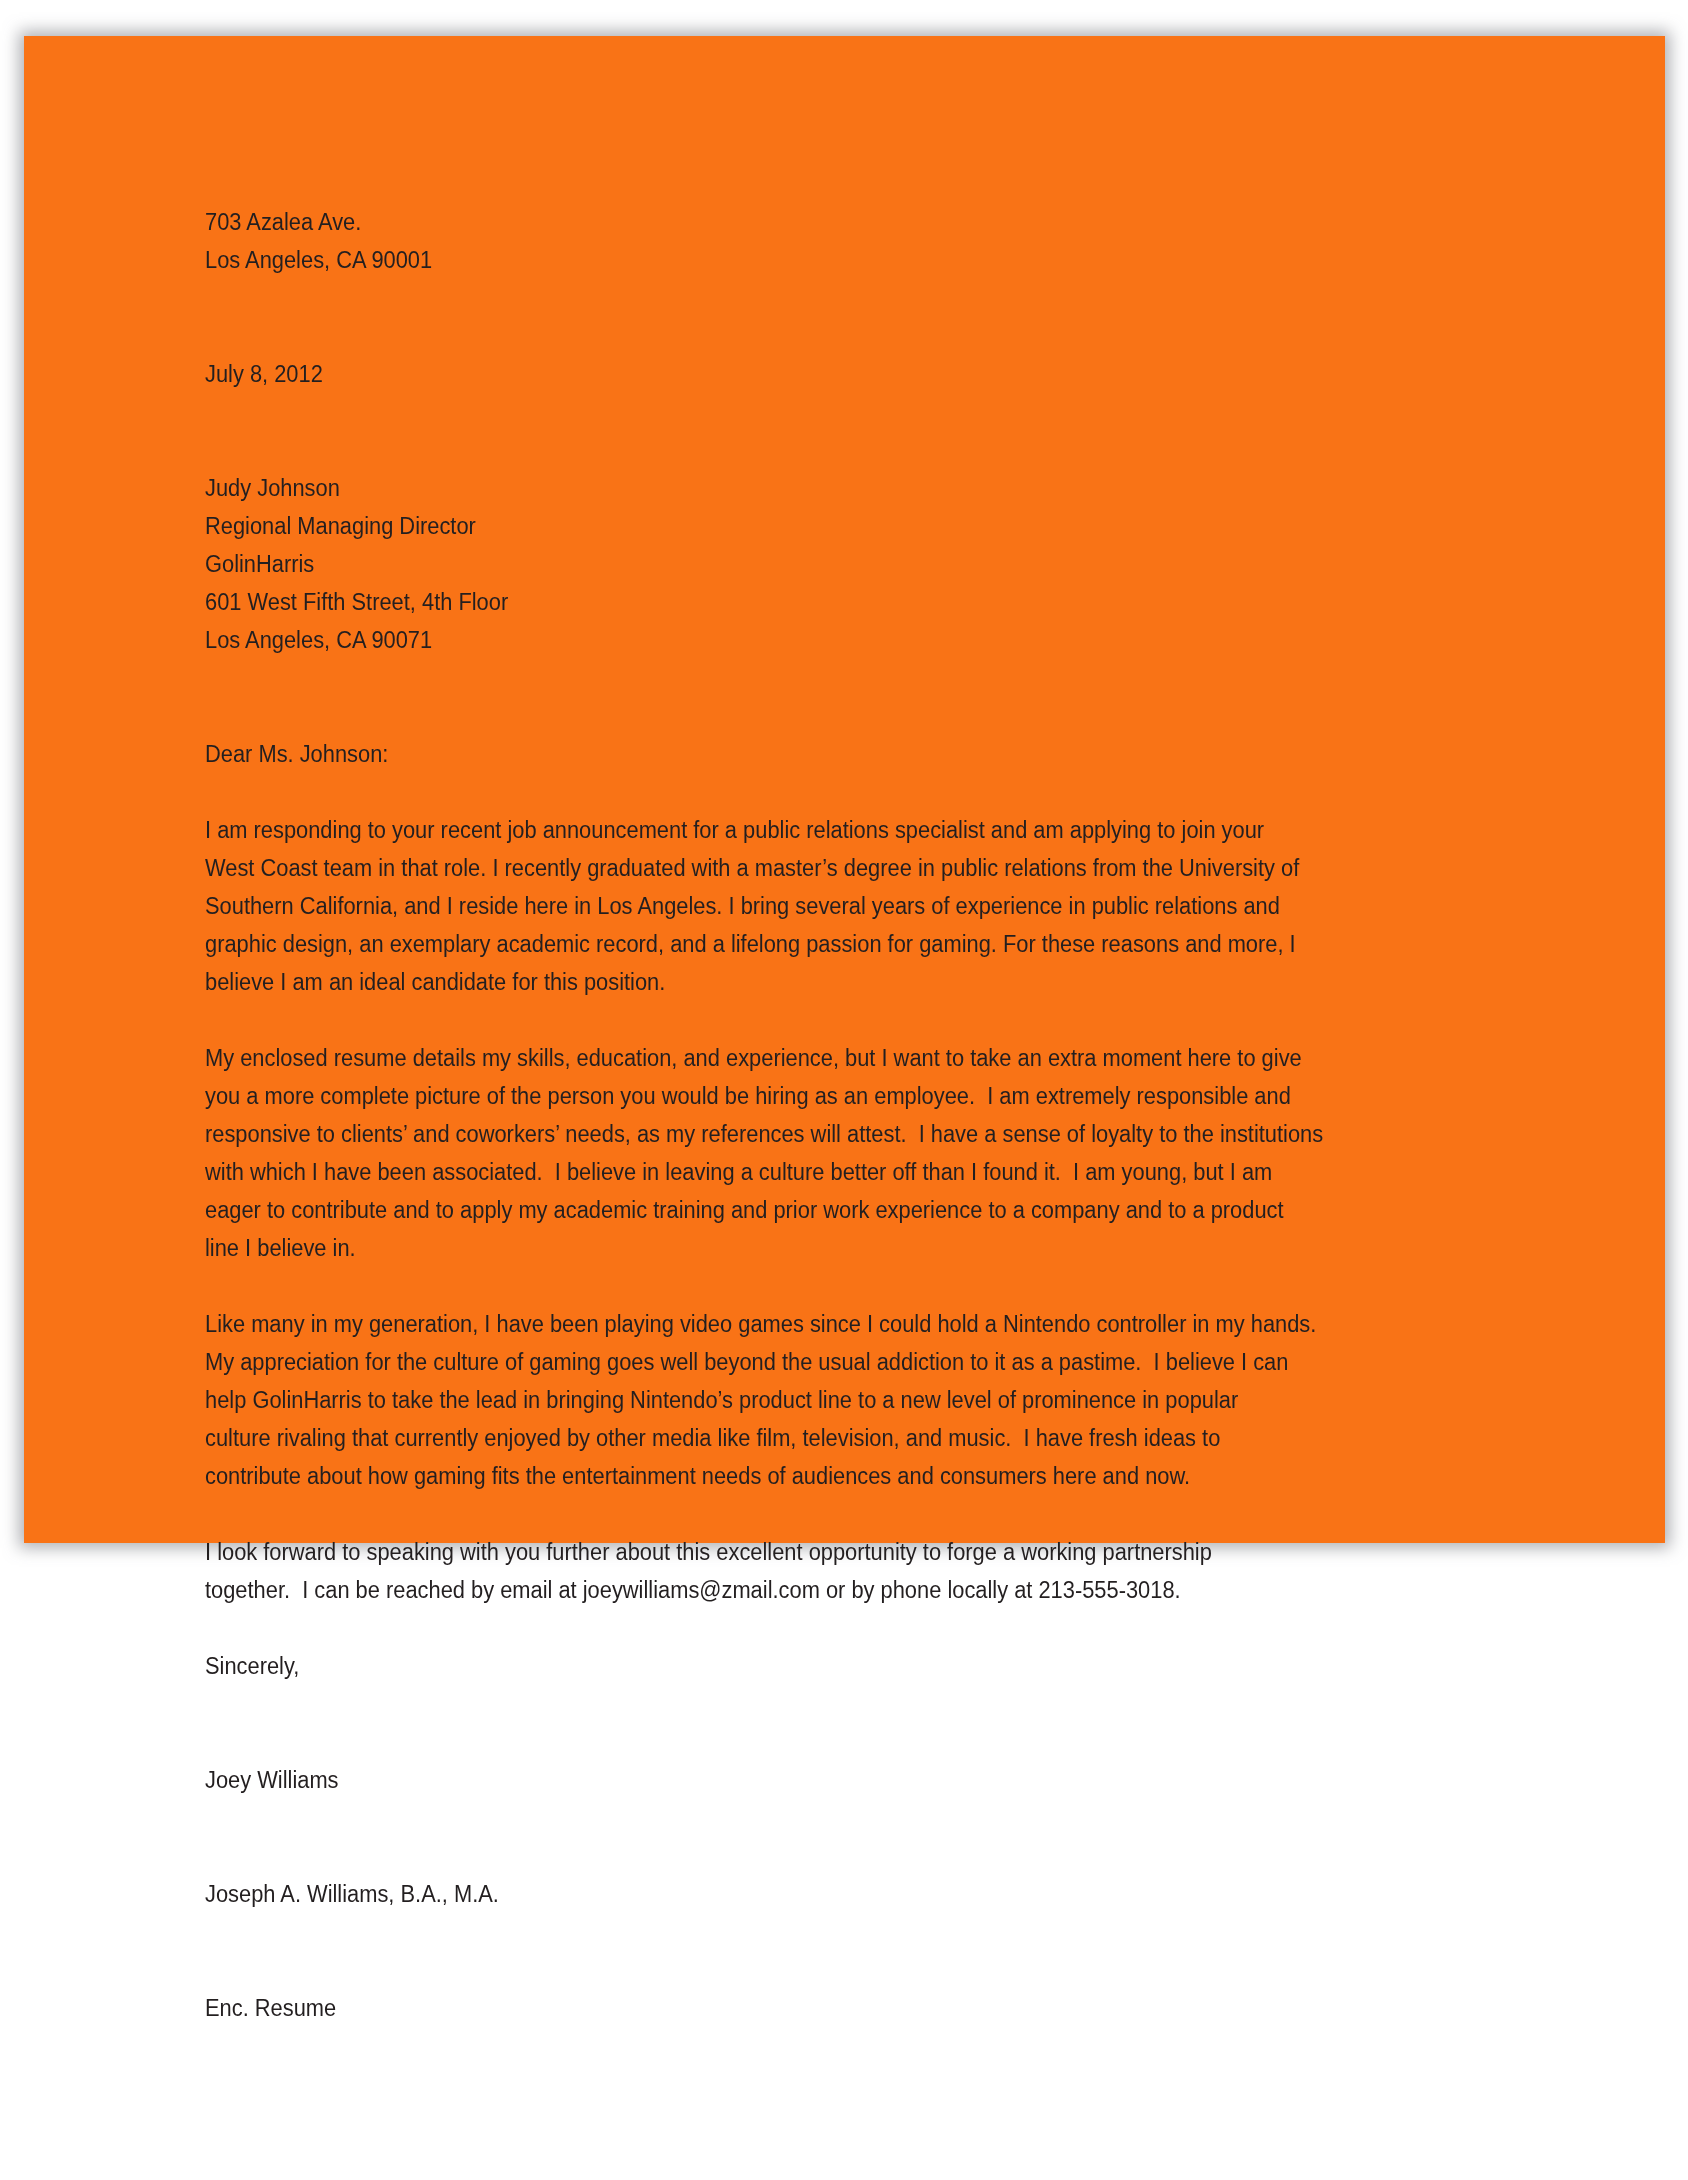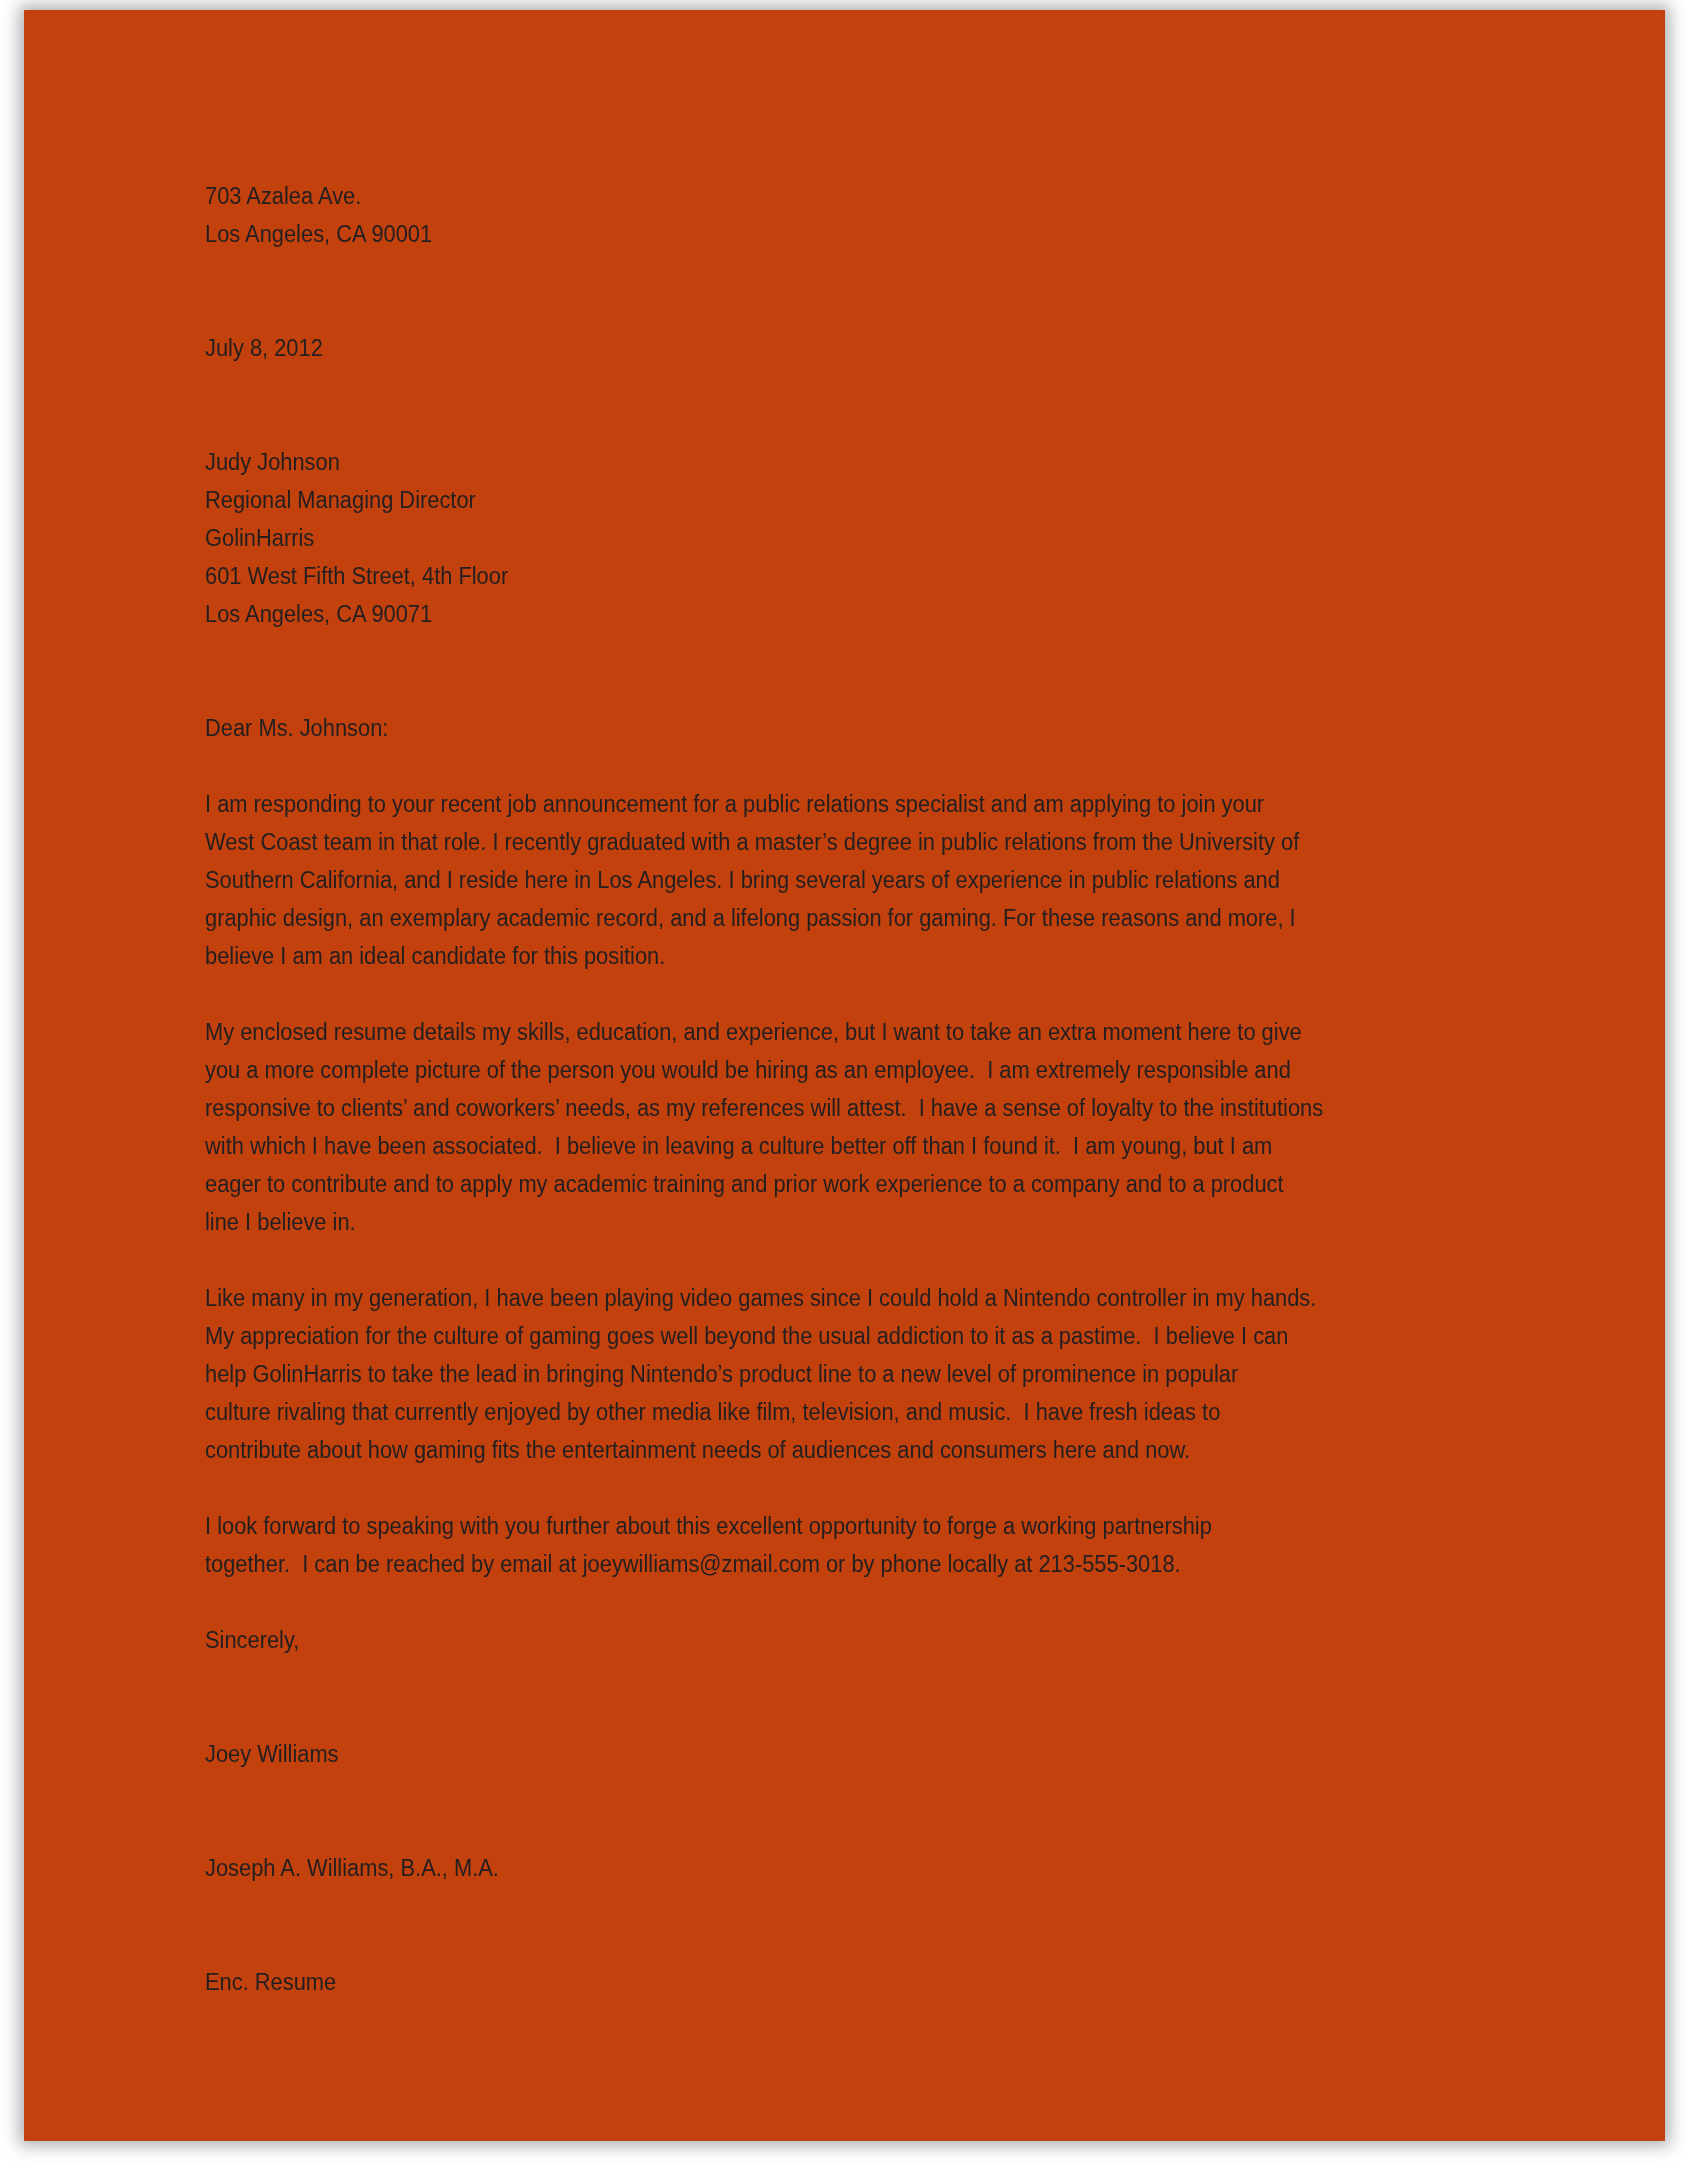--- a/index.html
+++ b/index.html
@@ -9,24 +9,24 @@
   }
   body {
     width: 1688px;
     height: 2181px;
     position: relative;
     overflow: hidden;
   }
   .page {
     position: absolute;
     left: 24px;
-    top: 10px;
+    top: 36px;
     width: 1641px;
-    height: 2131px;
-    background: #c2410c;
+    height: 1507px;
+    background: #f97316;
     box-shadow: 0 0 15.3px 5.1px rgba(110, 112, 118, 0.55);
   }
   .letter {
     position: absolute;
     left: 181px;          
     top: 167px;         
     width: 1533px;
     font-family: "Liberation Sans", sans-serif;
     font-size: 23px;
     line-height: 38px;

